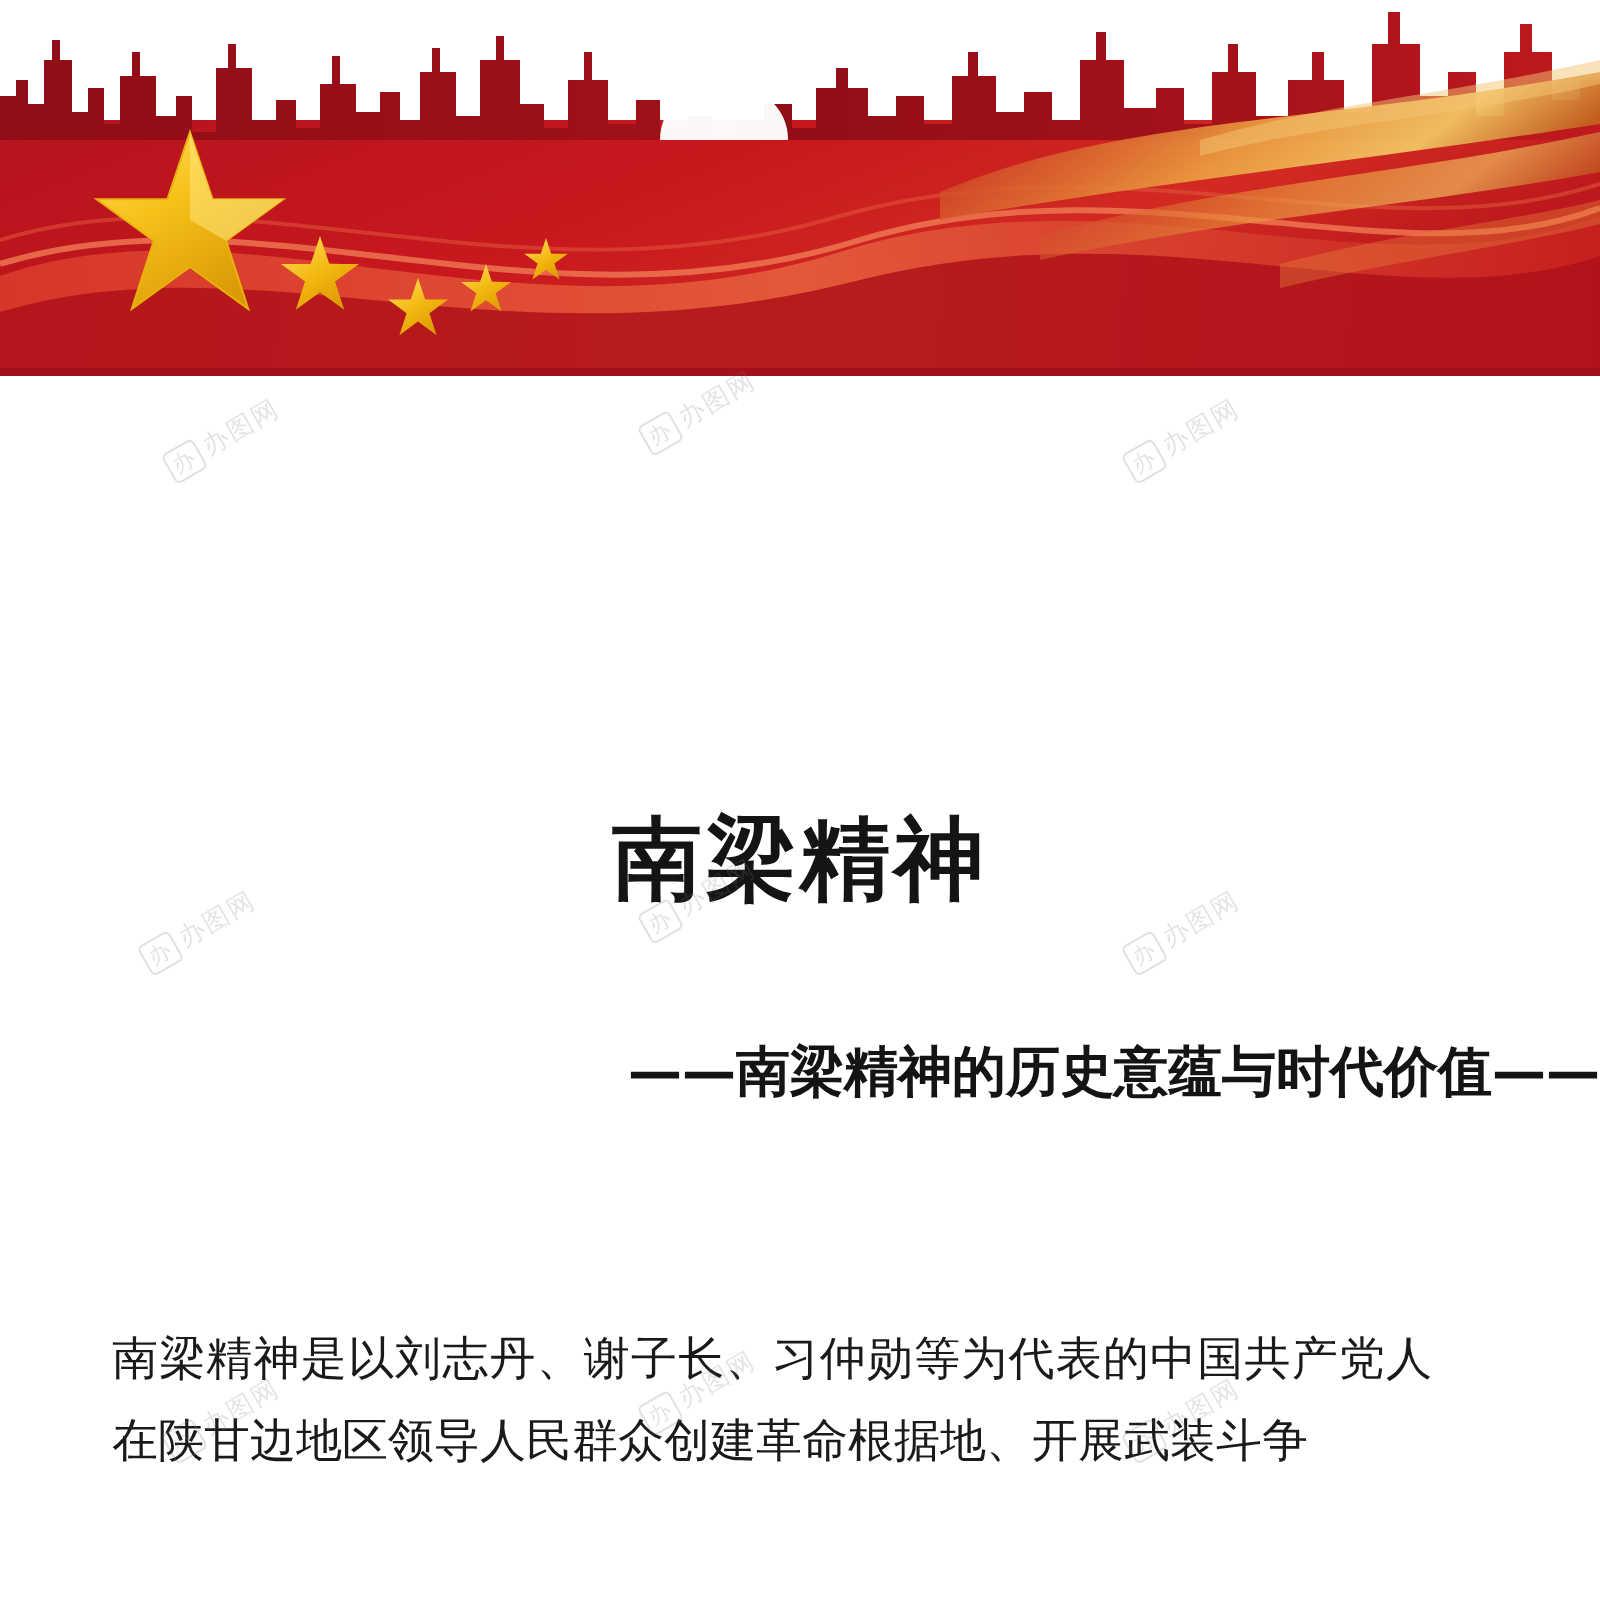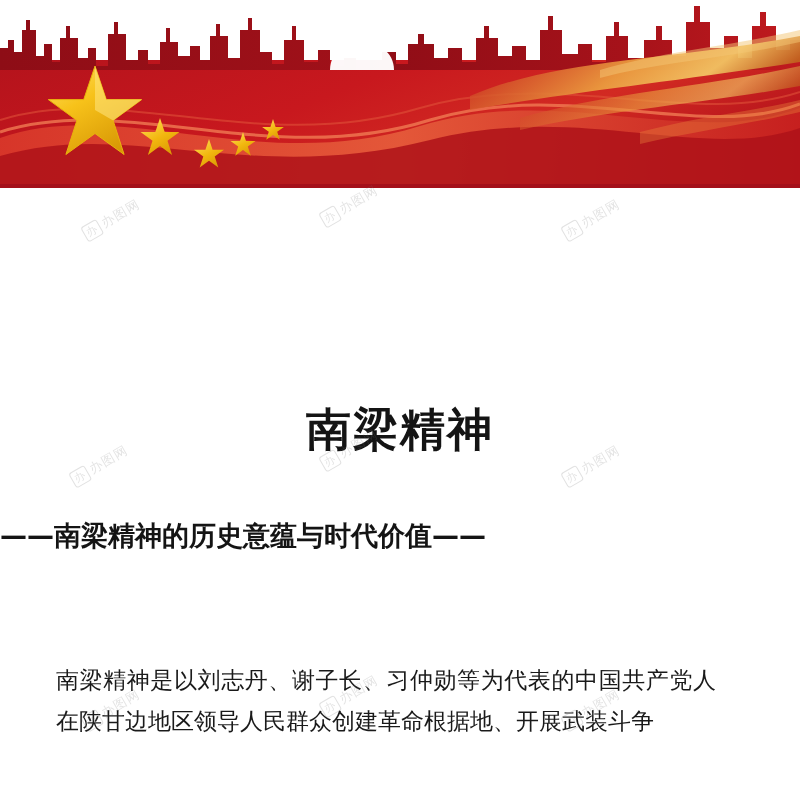--- a/index.html
+++ b/index.html
@@ -50,21 +50,21 @@
     color: #141414;
     letter-spacing: 2px;
     font-family: "DejaVu Sans", "Liberation Sans", sans-serif;
   }
 
   .subtitle {
     position: absolute;
     top: 330px;
     left: 0;
     width: 800px;
-    text-align: left;
+    text-align: right;
     font-size: 27px;
     font-weight: bold;
     color: #141414;
     letter-spacing: 0px;
     font-family: "DejaVu Sans", "Liberation Sans", sans-serif;
   }
 
   .body-text {
     position: absolute;
     top: 472px;

